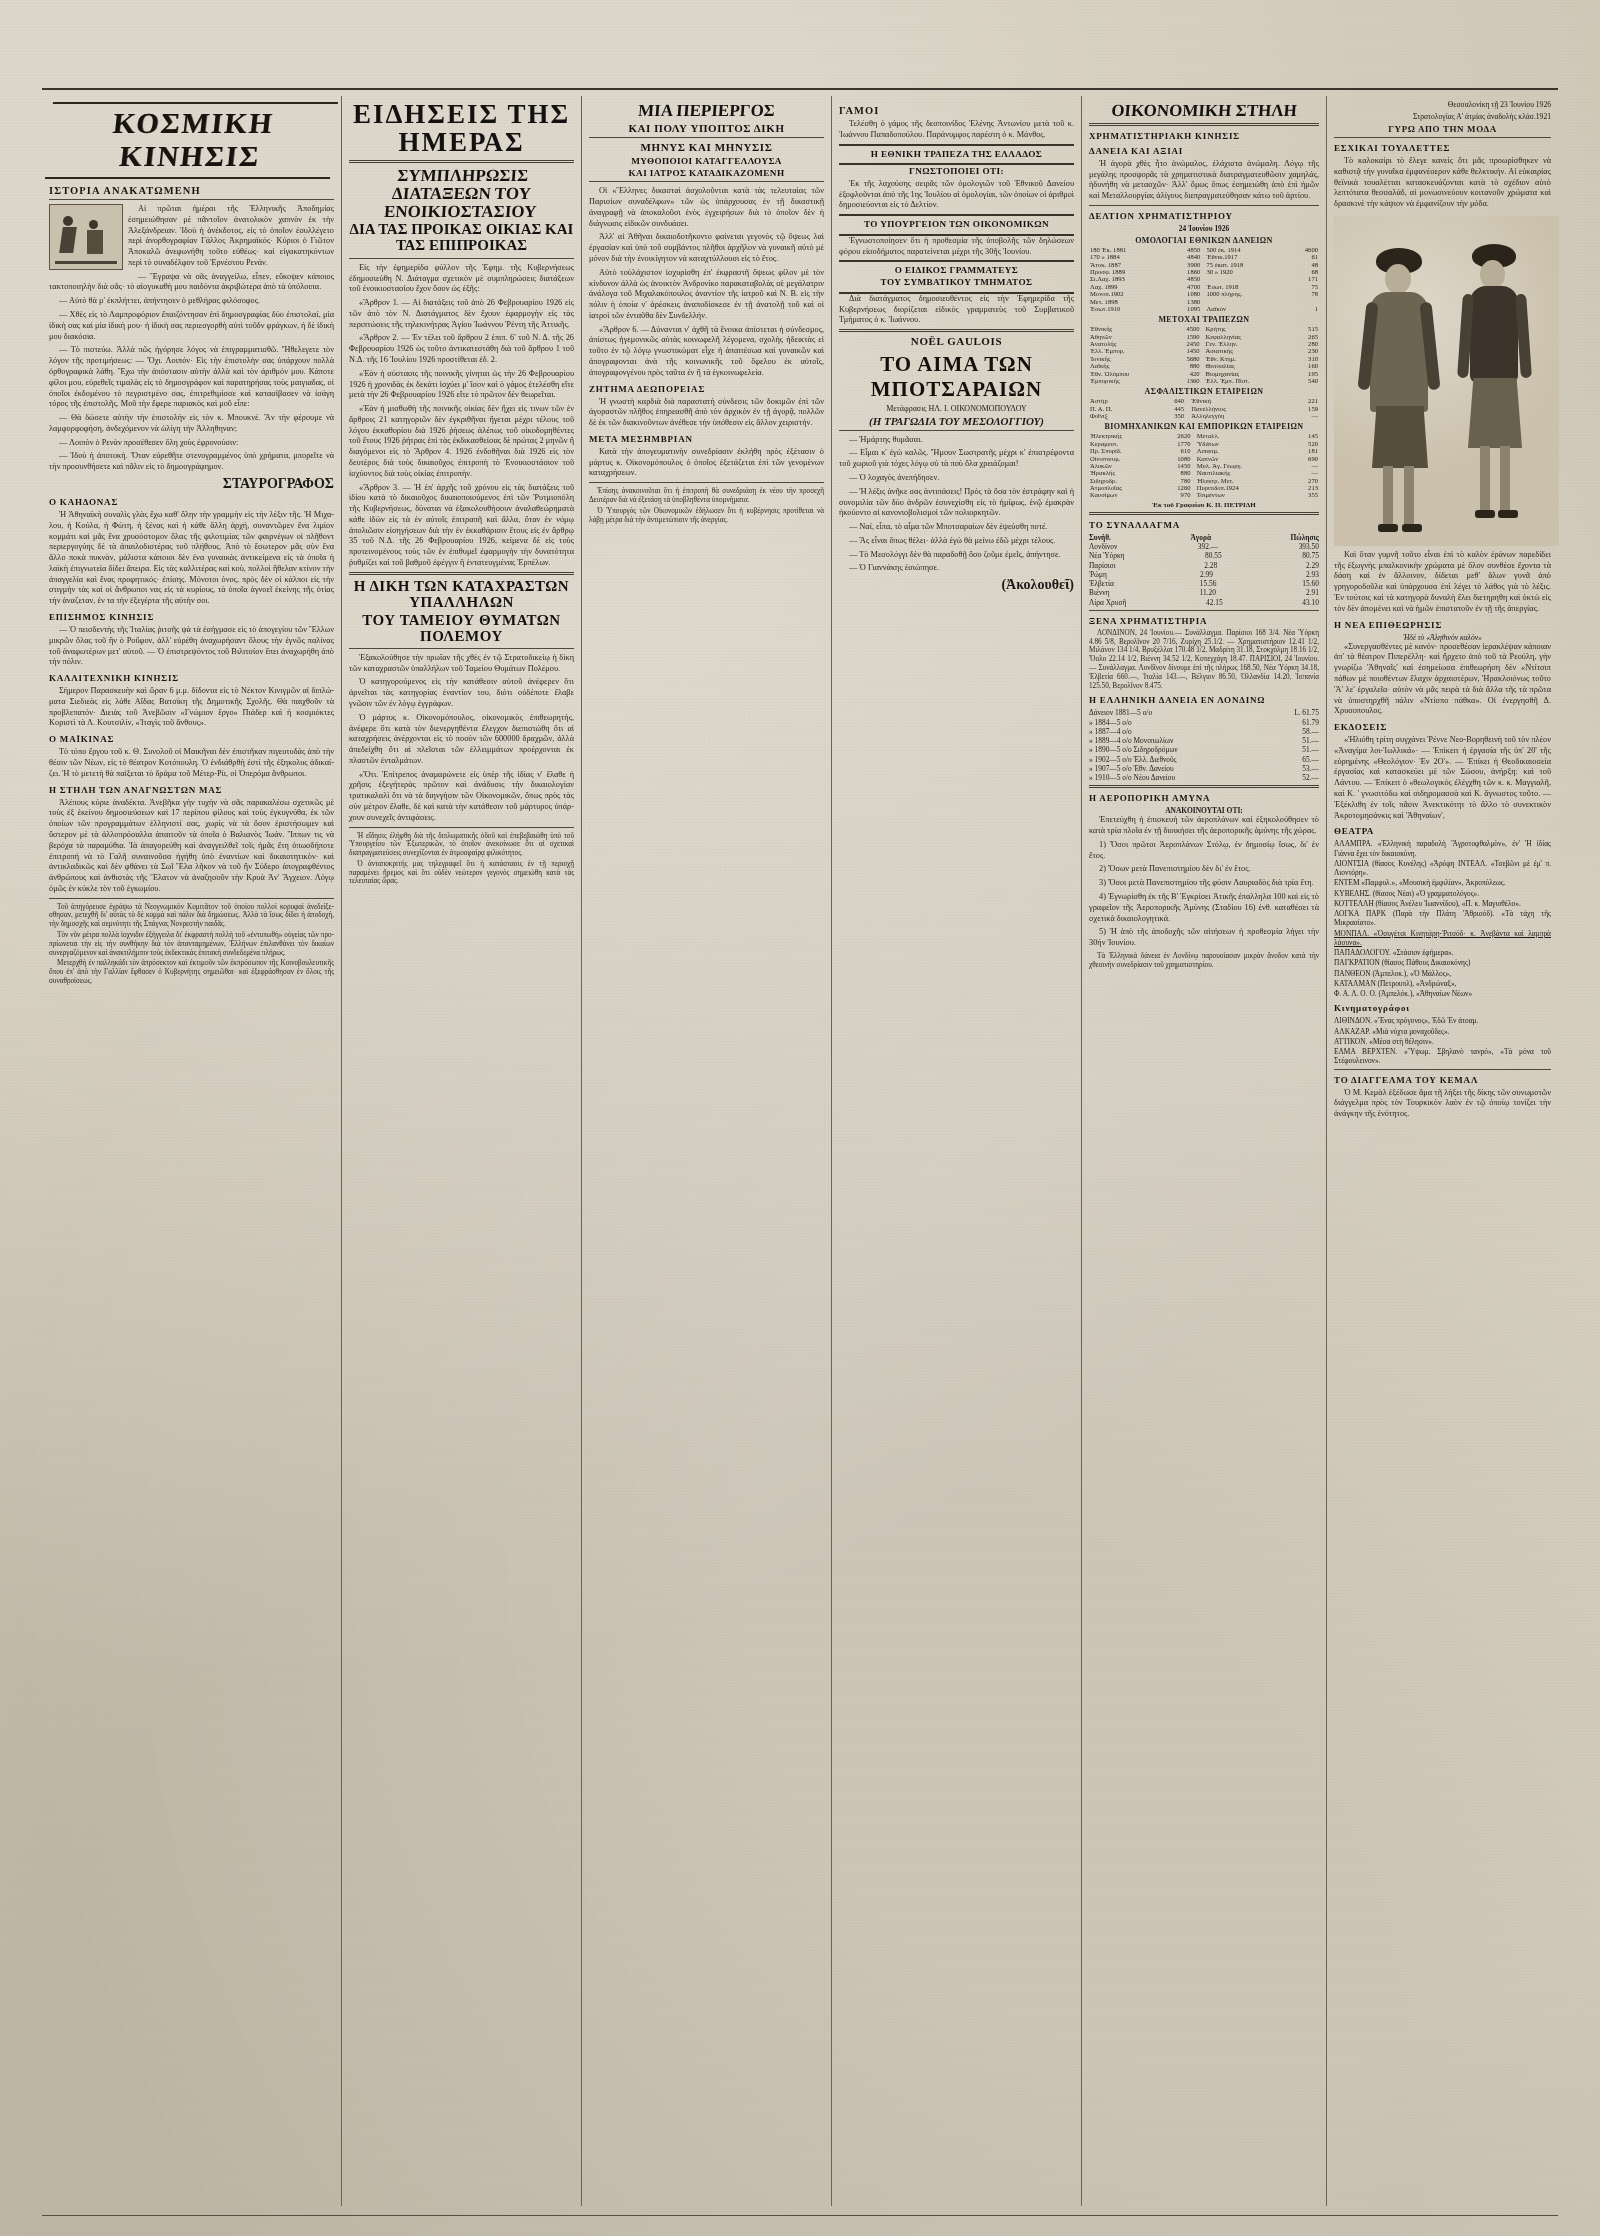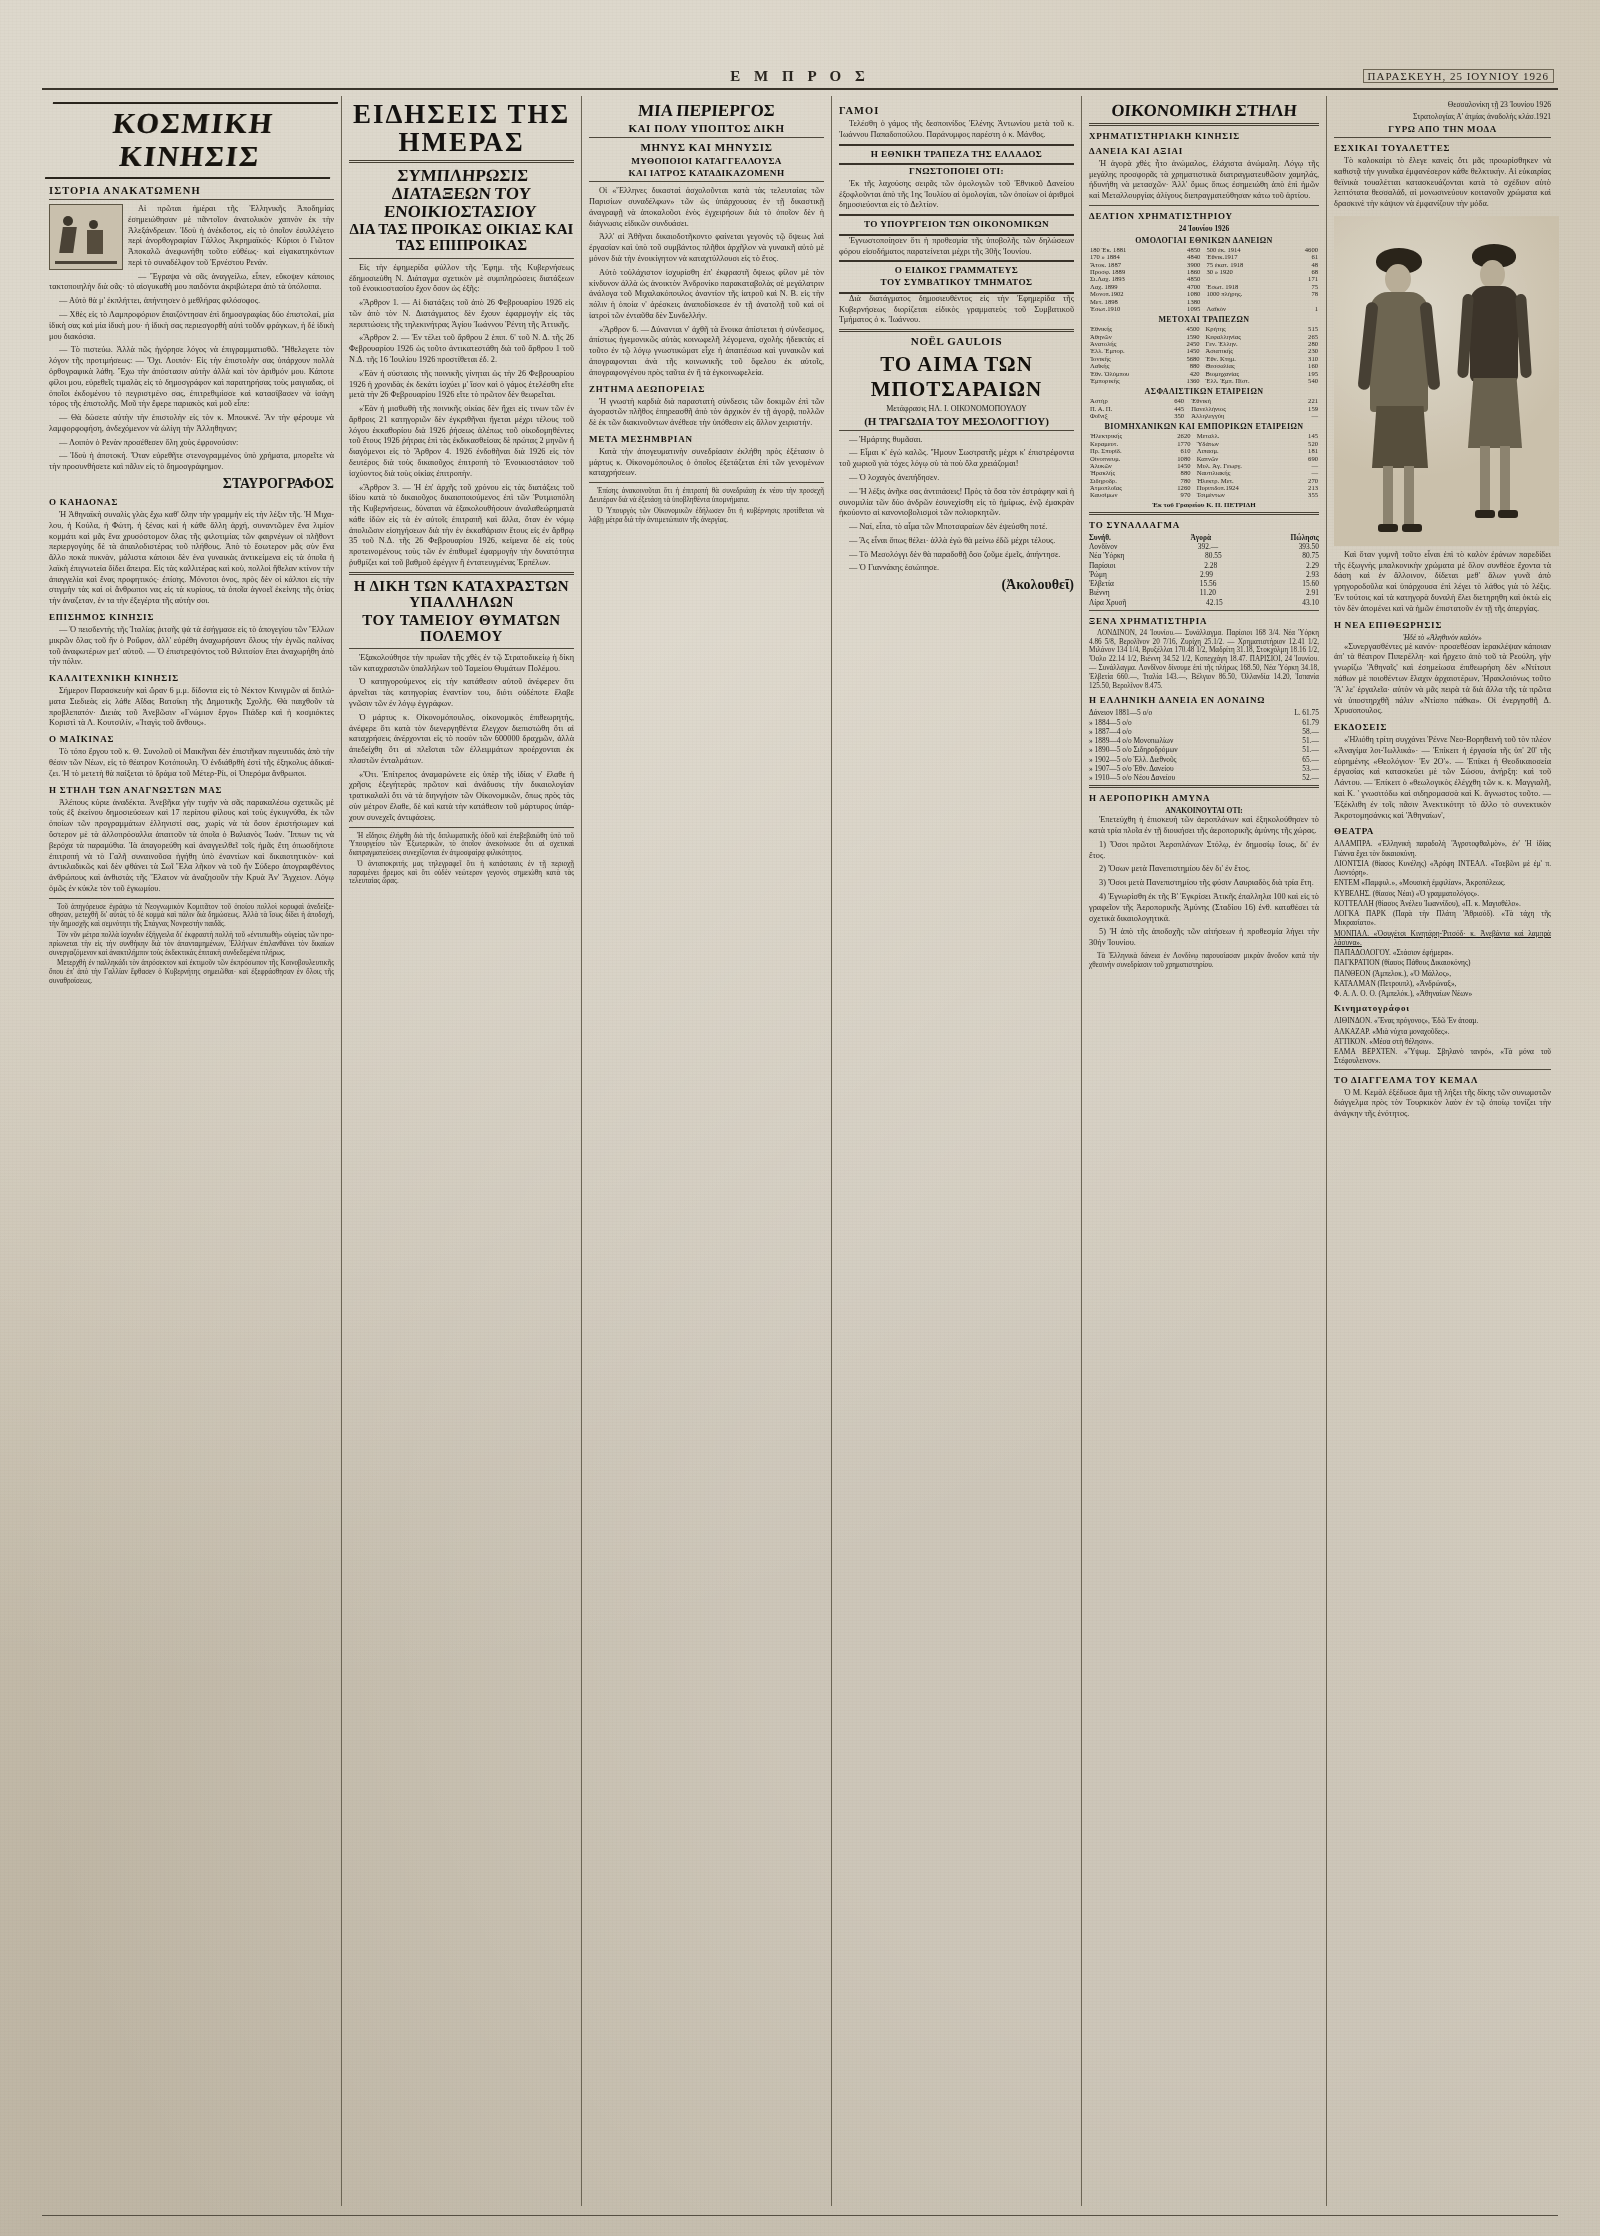--- a/index.html
+++ b/index.html
@@ -147,33 +147,29 @@
   .fx-row span:last-child{font-variant-numeric:tabular-nums;}
   .dateline{font-size:7.6px;text-align:right;margin-bottom:3px;}
   .center{text-align:center;}
   .b{font-weight:bold;}
   .sig{font-size:14px;text-align:right;font-weight:bold;margin-top:2px;}
   .adline{font-size:7.4px;line-height:1.25;text-align:justify;}
   .big-ad{
     text-align:center;font-weight:bold;font-size:21px;letter-spacing:1px;
     margin:4px 0 2px 0;color:#14110d;
   }
-  .ad-sub{text-align:center;font-size:11px;font-weight:bold;margin:2px 0;}
+  .ad-sub{text-align:center;font-size:11px;font-weight:bold;margin:2px 0;font-style:italic;}
   .ad-small{text-align:center;font-size:8px;margin:1px 0;}
 </style>
 </head>
 <body>
 
 <div class="page">
   <div class="grain"></div>
 
-  <div class="masthead">
-    <div class="mh-center">Ε Μ Π Ρ Ο Σ</div>
-    <div class="mh-right">ΠΑΡΑΣΚΕΥΗ, 25 ΙΟΥΝΙΟΥ 1926</div>
-  </div>
   <div class="rule" style="top:88px;"></div>
 
   <div class="cols">
 
     <div class="col c1">
       <div class="kosmiki">ΚΟΣΜΙΚΗ ΚΙΝΗΣΙΣ</div>
       <div class="secthead">ΙΣΤΟΡΙΑ ΑΝΑΚΑΤΩΜΕΝΗ</div>
       <div class="rulefull"></div>
 
       <div style="float:left;width:74px;height:66px;margin:0 5px 2px 0;position:relative;">

